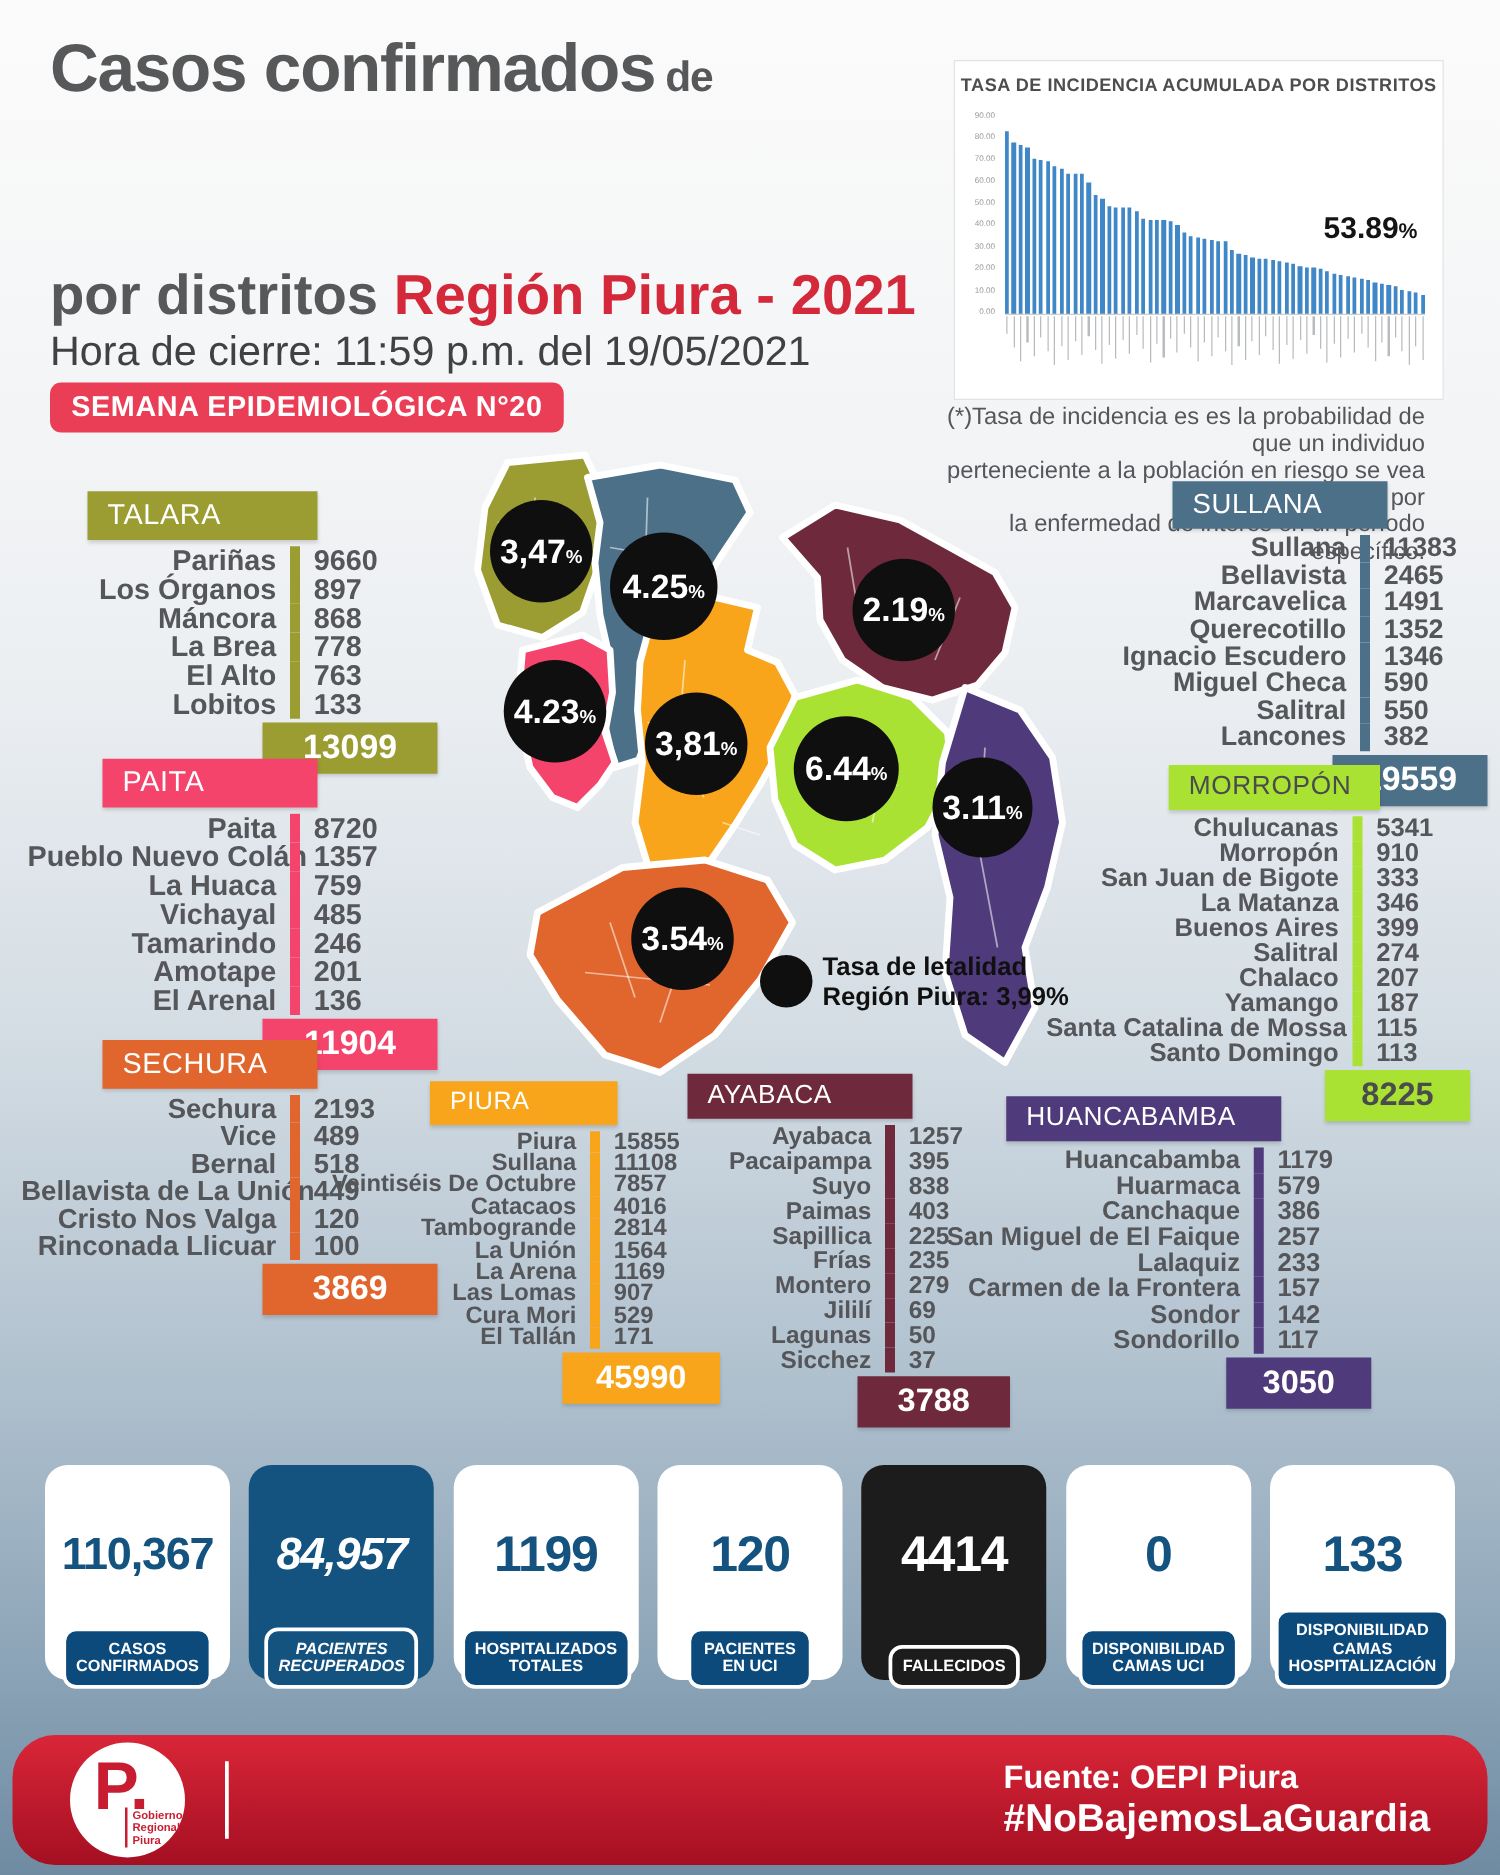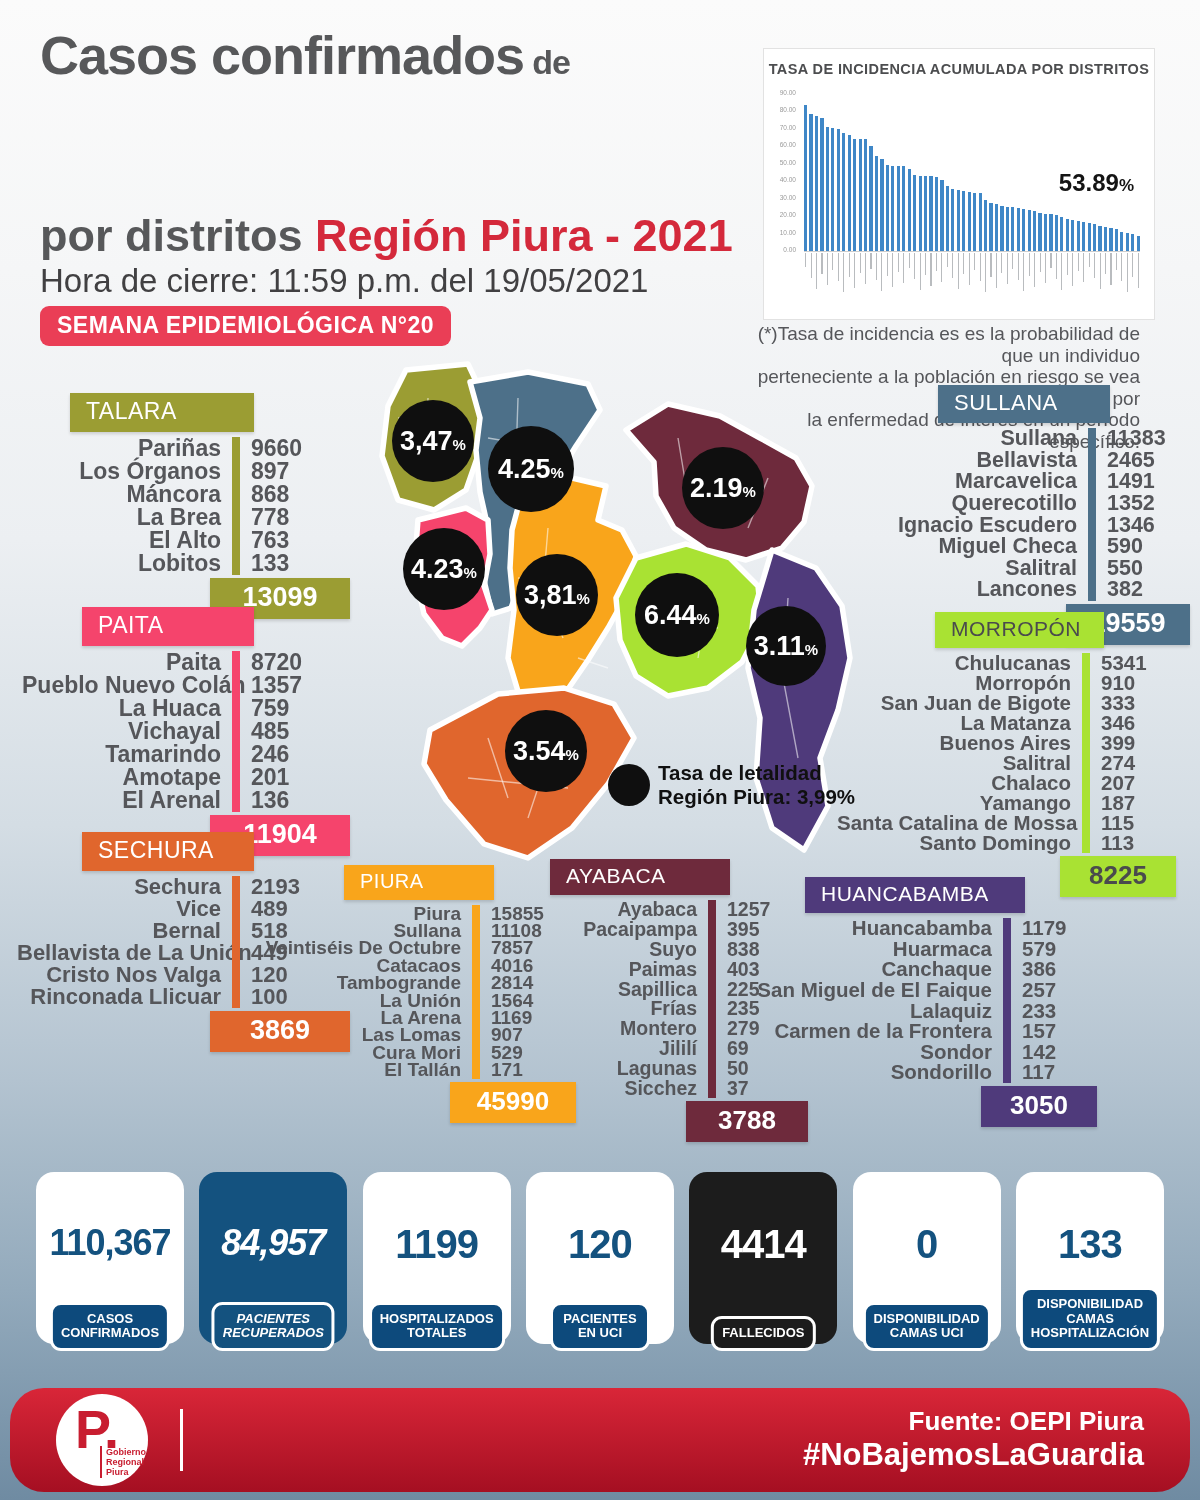--- a/index.html
+++ b/index.html
@@ -64,21 +64,21 @@
   .v-black{background:#1c1c1c;} .v-black .stat-value{color:#fff;} .v-black .stat-pill{background:#1c1c1c;}
   
   .footer{position:absolute;left:10px;right:10px;top:1388px;height:104px;border-radius:34px;
     background:linear-gradient(180deg,#d92638,#a50f22);display:flex;align-items:center;padding:0 46px;box-sizing:border-box;z-index:5;}
   .logo{width:92px;height:92px;border-radius:50%;background:#fff;position:relative;flex:none;}
   .logo-p{position:absolute;left:19px;top:4px;font-size:54px;font-weight:bold;color:#c81d30;}
   .logo-line{position:absolute;left:44px;top:52px;width:2px;height:32px;background:#c81d30;}
   .logo-sub{position:absolute;left:50px;top:53px;font-size:9px;line-height:10px;color:#c81d30;font-weight:bold;}
   .fdiv{width:3px;height:62px;background:#fff;margin:0 28px 0 32px;}
   .ftitle{font-size:33px;font-weight:bold;color:#fff;letter-spacing:.5px;}
-  .fright{margin-left:auto;text-align:right;color:#fff;font-weight:bold;line-height:1.15;}
+  .fright{margin-left:auto;text-align:left;color:#fff;font-weight:bold;line-height:1.15;}
   .fsource{font-size:26px;} .fhash{font-size:31px;}
 </style>
 </head>
 <body>
 
 <div class="page">
 
   <div class="t1">
     <span>Casos confirmados</span><span class="de">de</span>
   </div>

